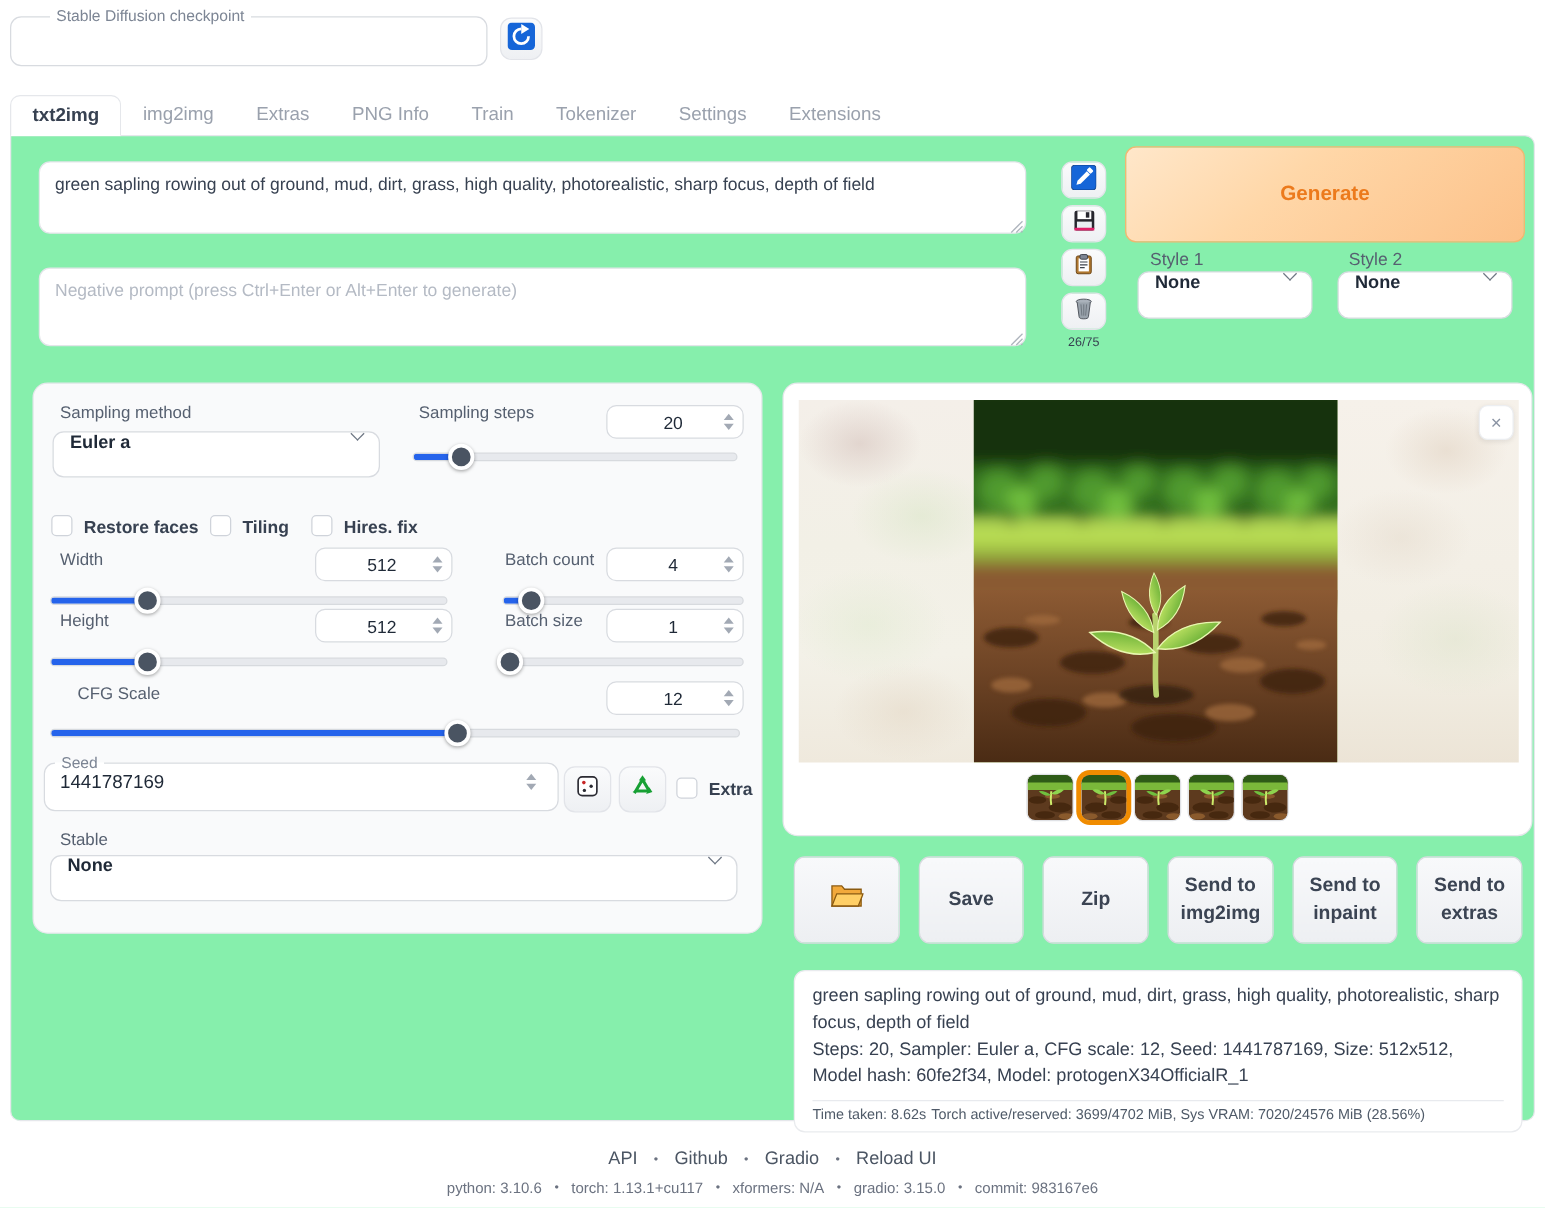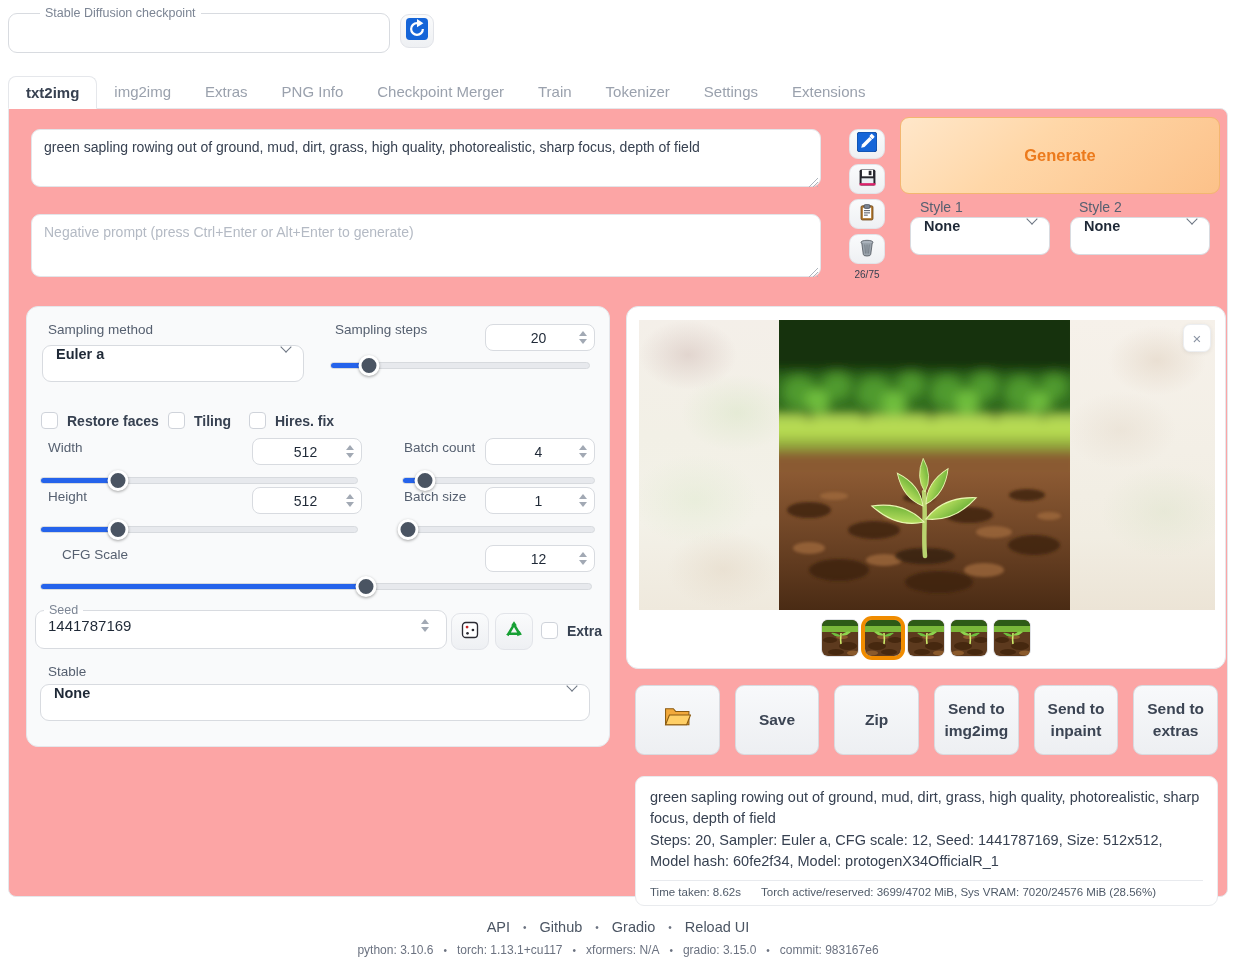--- a/index.html
+++ b/index.html
@@ -16,21 +16,21 @@
   .chev { width:8px; height:8px; border-right:1.8px solid #6d7683; border-bottom:1.8px solid #6d7683; transform:rotate(45deg); margin-top:-3px; flex:none; }
 
   .iconbtn { position:absolute; display:flex; align-items:center; justify-content:center;
     background:linear-gradient(#fafbfc,#eef0f3); border:1px solid #e2e4e9; border-radius:9px; cursor:pointer; }
 
   
   .tabs { position:absolute; left:8px; top:76px; display:flex; z-index:3; }
   .tab { padding:7px 17px; font-size:15px; color:#9aa1ad; cursor:pointer; }
   .tab.active { background:#fff; border:1px solid #e5e7eb; border-bottom:1px solid #fff; border-radius:8px 8px 0 0; color:#374151; font-weight:700; margin-bottom:-1px; }
 
-  .main-panel { position:absolute; left:8px; top:108px; width:1220px; height:789px; border:1px solid #e5e7eb; border-radius:0 8px 8px 8px; background:#fca5a5; }
+  .main-panel { position:absolute; left:8px; top:108px; width:1220px; height:789px; border:1px solid #e5e7eb; border-radius:0 8px 8px 8px; background:#86efac; }
 
   textarea.prompt { position:absolute; border:1px solid #e3e5e9; border-radius:9px; padding:9px 12px; font-family:"Liberation Sans",sans-serif; font-size:14px; color:#374151; resize:none; outline:none; background:#fff; }
   textarea.prompt::placeholder { color:#b4bac4; }
   .rsz { position:absolute; pointer-events:none; }
 
   .tok-counter { position:absolute; font-size:10px; color:#374151; text-align:center; }
 
   .generate { position:absolute; border:1px solid #f3b670; border-radius:9px; cursor:pointer;
     background:linear-gradient(140deg,#ffe7ca 0%,#ffd7a8 40%,#fcc189 100%);
     color:#ec7a1c; font-weight:700; font-size:16.5px; display:flex; align-items:center; justify-content:center; }
@@ -79,21 +79,21 @@
   .thumb-item { width:38px; height:38px; border-radius:7px; overflow:hidden; border:1px solid #e0e2e6; cursor:pointer; background:#fff; }
   .thumb-item svg { display:block; }
   .thumb-item.selected { box-shadow:0 0 0 3px #f08c00; border-color:#f08c00; border-radius:8px; }
   .flip { transform:scaleX(-1); }
 
   .out-buttons { position:absolute; left:626px; top:576px; width:583px; height:70px; display:grid; grid-template-columns:repeat(6,1fr); gap:15px; }
   .obtn { background:linear-gradient(#f8f9fb,#edeff2); border:1px solid #d8dbe0; border-radius:9px; display:flex; align-items:center; justify-content:center; text-align:center; font-size:15.5px; font-weight:700; color:#3b4453; line-height:1.45; cursor:pointer; padding:4px; }
 
   .info-panel { position:absolute; left:626px; top:667px; width:583px; background:#fff; border:1px solid #e9ebee; border-radius:9px; padding:10px 14px 7px; }
   .info-prompt, .info-params { font-size:14.5px; color:#374151; line-height:1.48; }
-  .info-perf { margin-top:7px; padding-top:5px; border-top:1px solid #e8eaee; font-size:11.5px; color:#4f5a68; display:flex; gap:20px;text-align:right; }
+  .info-perf { margin-top:7px; padding-top:5px; border-top:1px solid #e8eaee; font-size:11.5px; color:#4f5a68; display:flex; gap:4px;text-align:right; }
 
   .footer-links { position:absolute; left:0; top:919px; width:100%; display:flex; justify-content:center; align-items:center; font-size:14.5px; color:#4b5563; }
   .footer-links .lnk { cursor:pointer; }
   .dot { margin:0 13px; font-size:10px; color:#6b7280; }
   .footer-vers { position:absolute; left:0; top:943px; width:100%; display:flex; justify-content:center; align-items:center; font-size:12px; color:#6b7280; }
   .footer-vers .dot { margin:0 10px; }
 </style>
 </head>
 <body>
 
@@ -132,21 +132,20 @@
           <polygon points="12,1.2 19,5.6 12,10" fill="#fff"></polygon>
         </svg>
     </span>
   </div>
 
   <nav class="tabs">
     <div class="tab active">txt2img</div>
     <div class="tab">img2img</div>
     <div class="tab">Extras</div>
     <div class="tab">PNG Info</div>
-    <div class="tab">Checkpoint Merger</div>
     <div class="tab">Train</div>
     <div class="tab">Tokenizer</div>
     <div class="tab">Settings</div>
     <div class="tab">Extensions</div>
   </nav>
 
   <div class="main-panel">
 
     <textarea class="prompt" style="left: 22px; top: 20px; width: 790px; height: 58px;">green sapling rowing out of ground, mud, dirt, grass, high quality, photorealistic, sharp focus, depth of field</textarea>
     <span class="rsz" style="left:799px; top:65px;">

